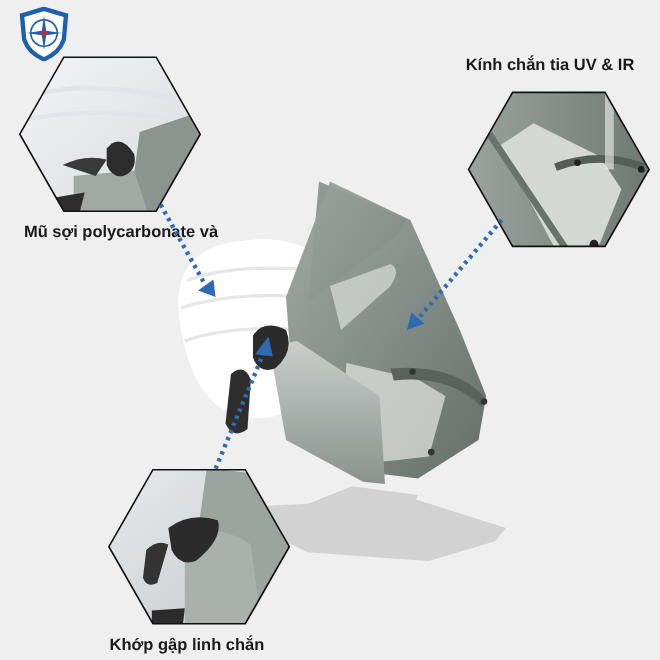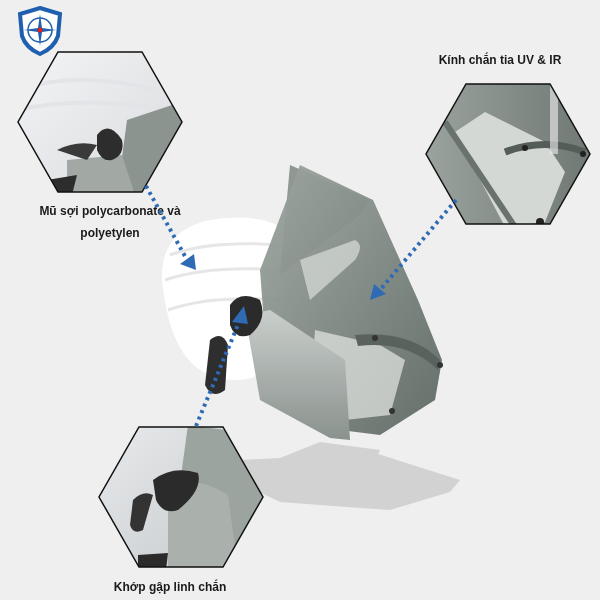--- a/index.html
+++ b/index.html
@@ -1,18 +1,18 @@
 <!DOCTYPE html>
 <html><head>
 <meta charset="utf-8">
 <style>
   html, body { margin: 0; padding: 0; }
   body { width: 600px; height: 600px; background: #efefef; position: relative; overflow: hidden; font-family: "Liberation Sans", sans-serif; }
   .abs { position: absolute; }
-  .label { position: absolute; font-weight: bold; color: #1a1a1a; font-size: 12px; line-height: 22px; text-align: center; }
+  .label { position: absolute; font-weight: bold; color: #1a1a1a; font-size: 15px; line-height: 22px; text-align: center; }
   svg { display: block; }
 </style>
 </head>
 <body>
 
 <div class="abs" style="left:16px;top:6px;width:48px;height:50px;">
   <svg width="48" height="50" viewBox="0 0 48 50">
     <path d="M24 2 L44 8 L42 30 Q38 42 24 48 Q10 42 6 30 L4 8 Z" fill="#fff" stroke="#1f5fb0" stroke-width="4"></path>
     <circle cx="24" cy="24" r="12" fill="none" stroke="#1f5fb0" stroke-width="1.5"></circle>
     <path d="M24 8 L26 22 L24 24 L22 22 Z M24 40 L26 26 L24 24 L22 26 Z M8 24 L22 22 L24 24 L22 26 Z M40 24 L26 22 L24 24 L26 26 Z" fill="#1f5fb0"></path>
@@ -81,21 +81,20 @@
       <path d="M80 85 Q92 70 105 90 Q108 105 95 110 Q85 112 80 100 Z" fill="#2d2d2d"></path>
       <path d="M40 100 Q60 90 80 95 L70 110 Z" fill="#3a3a3a"></path>
       <path d="M30 130 L60 125 L55 145 L30 145 Z" fill="#2d2d2d"></path>
     </g>
     <polygon points="41,2 125,2 165,72 125,142 41,142 1,72" fill="none" stroke="#111" stroke-width="1.5"></polygon>
   </svg>
 </div>
 
 <div class="label" style="left:0px;top:200px;width:220px;">
   <div>Mũ sợi polycarbonate và</div>
-  <div>polyetylen</div>
 </div>
 
 <div class="label" style="left:405px;top:49px;width:190px;">Kính chắn tia UV &amp; IR</div>
 
 <div class="abs" style="left:425px;top:82px;width:166px;height:145px;">
   <svg width="166" height="145" viewBox="0 0 166 145">
     <defs>
       <clipPath id="hx2">
           <polygon points="41,2 125,2 165,72 125,142 41,142 1,72"></polygon>
         </clipPath>

